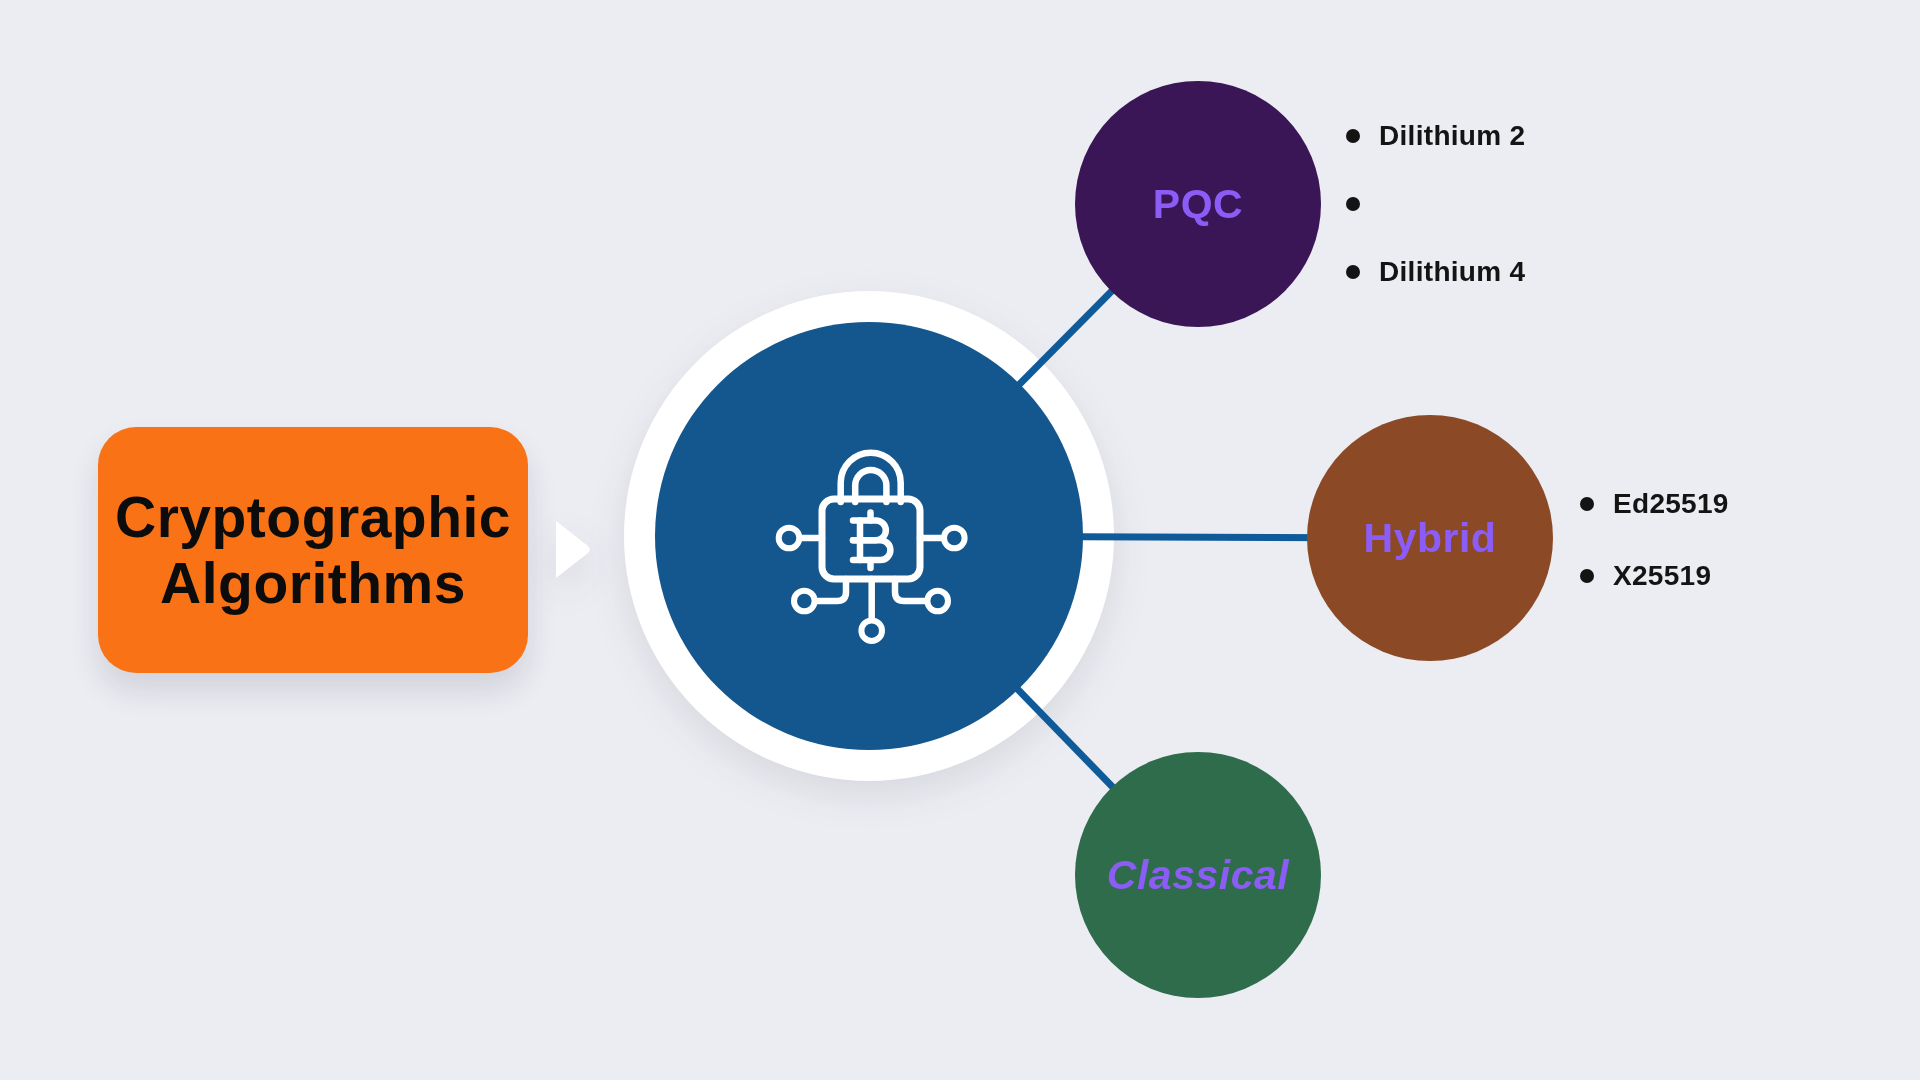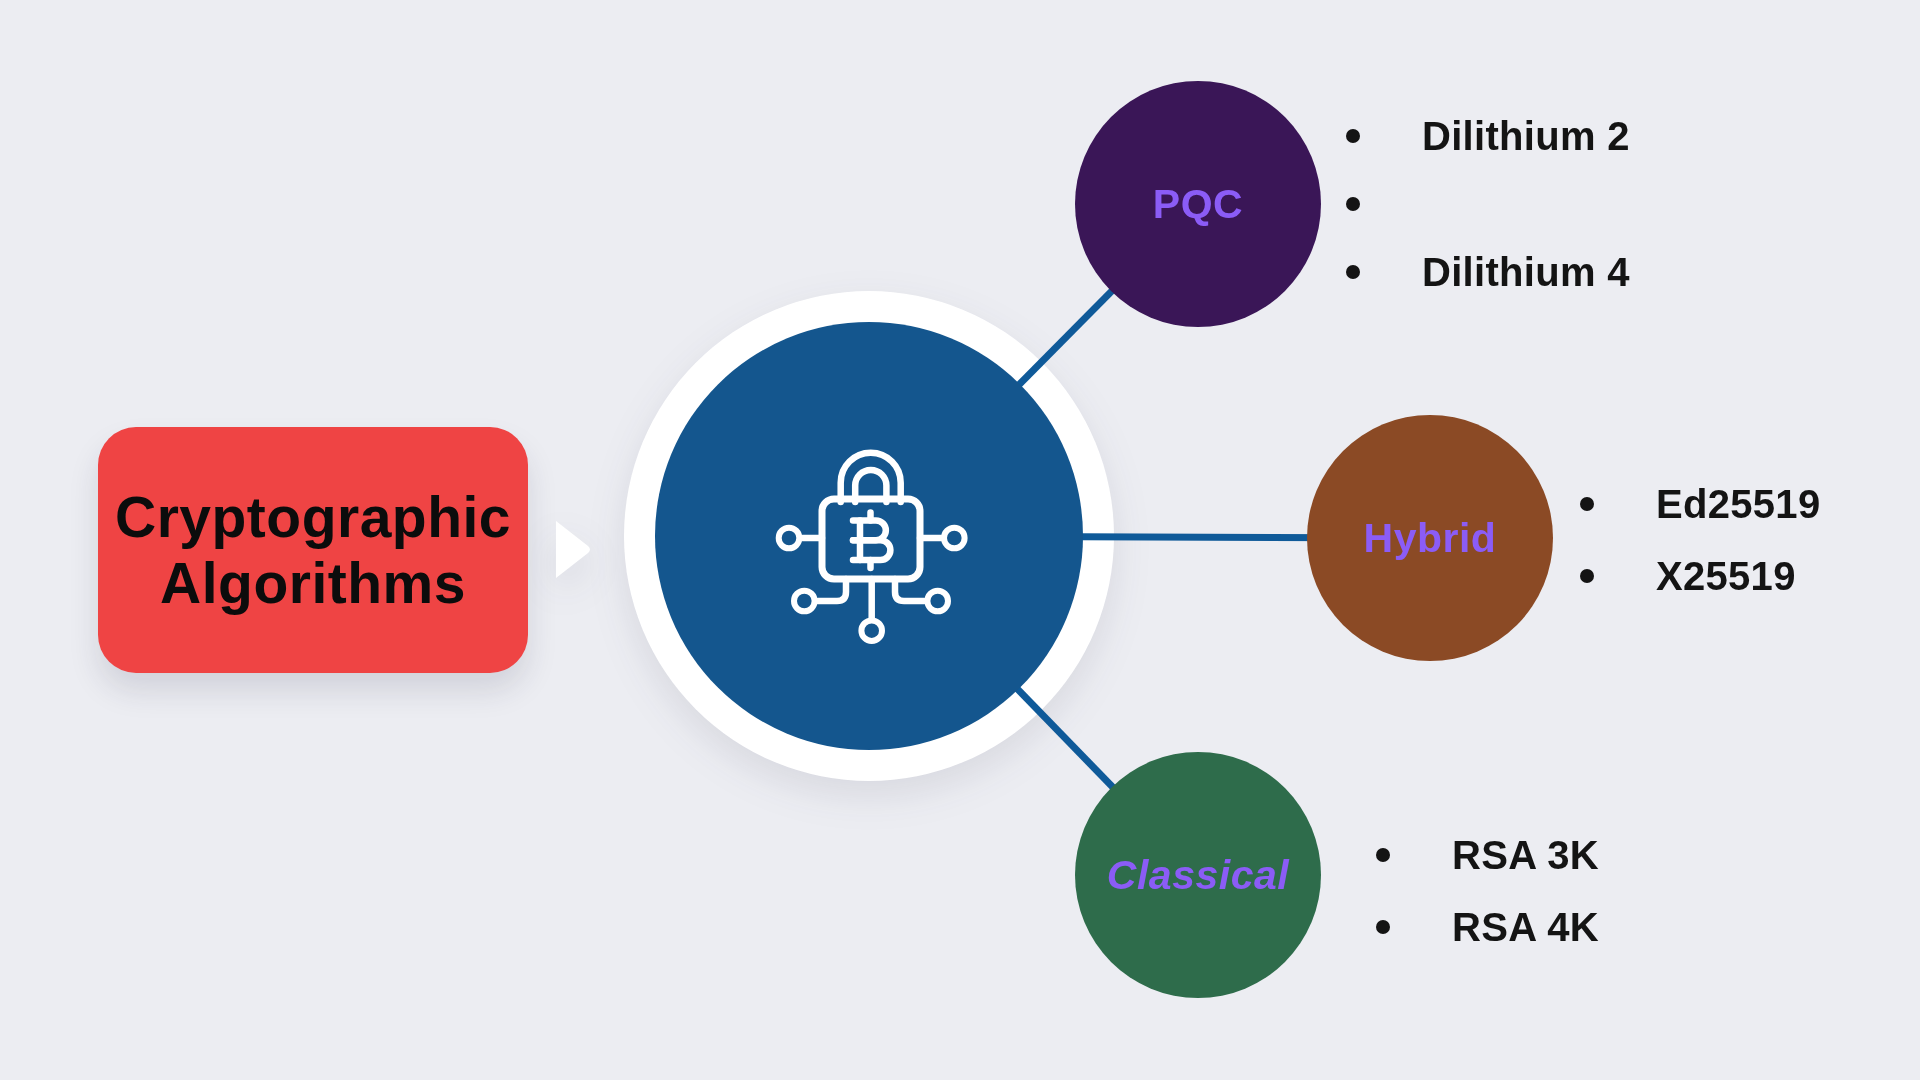--- a/index.html
+++ b/index.html
@@ -18,21 +18,21 @@
     position: absolute; left: 0; top: 0;
     width: 1920px; height: 1080px;
   }
   .soft-shadow { filter: drop-shadow(0 14px 18px rgba(40,40,70,0.10)); }
 
   
   .bubble {
     position: absolute;
     left: 98px; top: 427px;
     width: 430px; height: 246px;
-    background: #ef4444;
+    background: #f97316;
     border-radius: 38px;
     box-shadow: 0 18px 30px rgba(40,40,70,0.13);
     display: flex; align-items: center; justify-content: center;
     text-align: center;
   }
   .bubble-text {
     font-size: 57px;
     font-weight: 600;
     line-height: 1.16;
     color: #0C0C0C;
@@ -67,26 +67,25 @@
   }
   #list-hybrid .bullet-item, #list-classical .bullet-item { height: 72px; text-align: center; }
   .bullet-dot {
     width: 14px; height: 14px;
     border-radius: 50%;
     background: #141414;
     margin-right: 19px;
     flex: 0 0 auto;
   }
   .bullet-text {
-    font-size: 40px;
+    font-size: 28px;
     font-weight: 700;
     color: #141414;
     letter-spacing: 0.3px;
     white-space: nowrap;
-    margin-left: 43px;
   }
 </style>
 </head>
 <body>
 
 <div id="stage">
 
   <svg id="shapes" viewBox="0 0 1920 1080">
 
     <path d="M 556 521 L 588 546 Q 592 549.5 588 553 L 556 578 Z" class="soft-shadow" fill="#FFFFFF"></path>
@@ -161,24 +160,14 @@
     <div class="bullet-item">
       <span class="bullet-dot"></span>
       <span class="bullet-text">Ed25519</span>
     </div>
     <div class="bullet-item">
       <span class="bullet-dot"></span>
       <span class="bullet-text">X25519</span>
     </div>
   </div>
 
-  <div class="bullet-list" id="list-classical">
-    <div class="bullet-item">
-      <span class="bullet-dot"></span>
-      <span class="bullet-text">RSA 3K</span>
-    </div>
-    <div class="bullet-item">
-      <span class="bullet-dot"></span>
-      <span class="bullet-text">RSA 4K</span>
-    </div>
-  </div>
 
 </div>
 
 </body></html>

